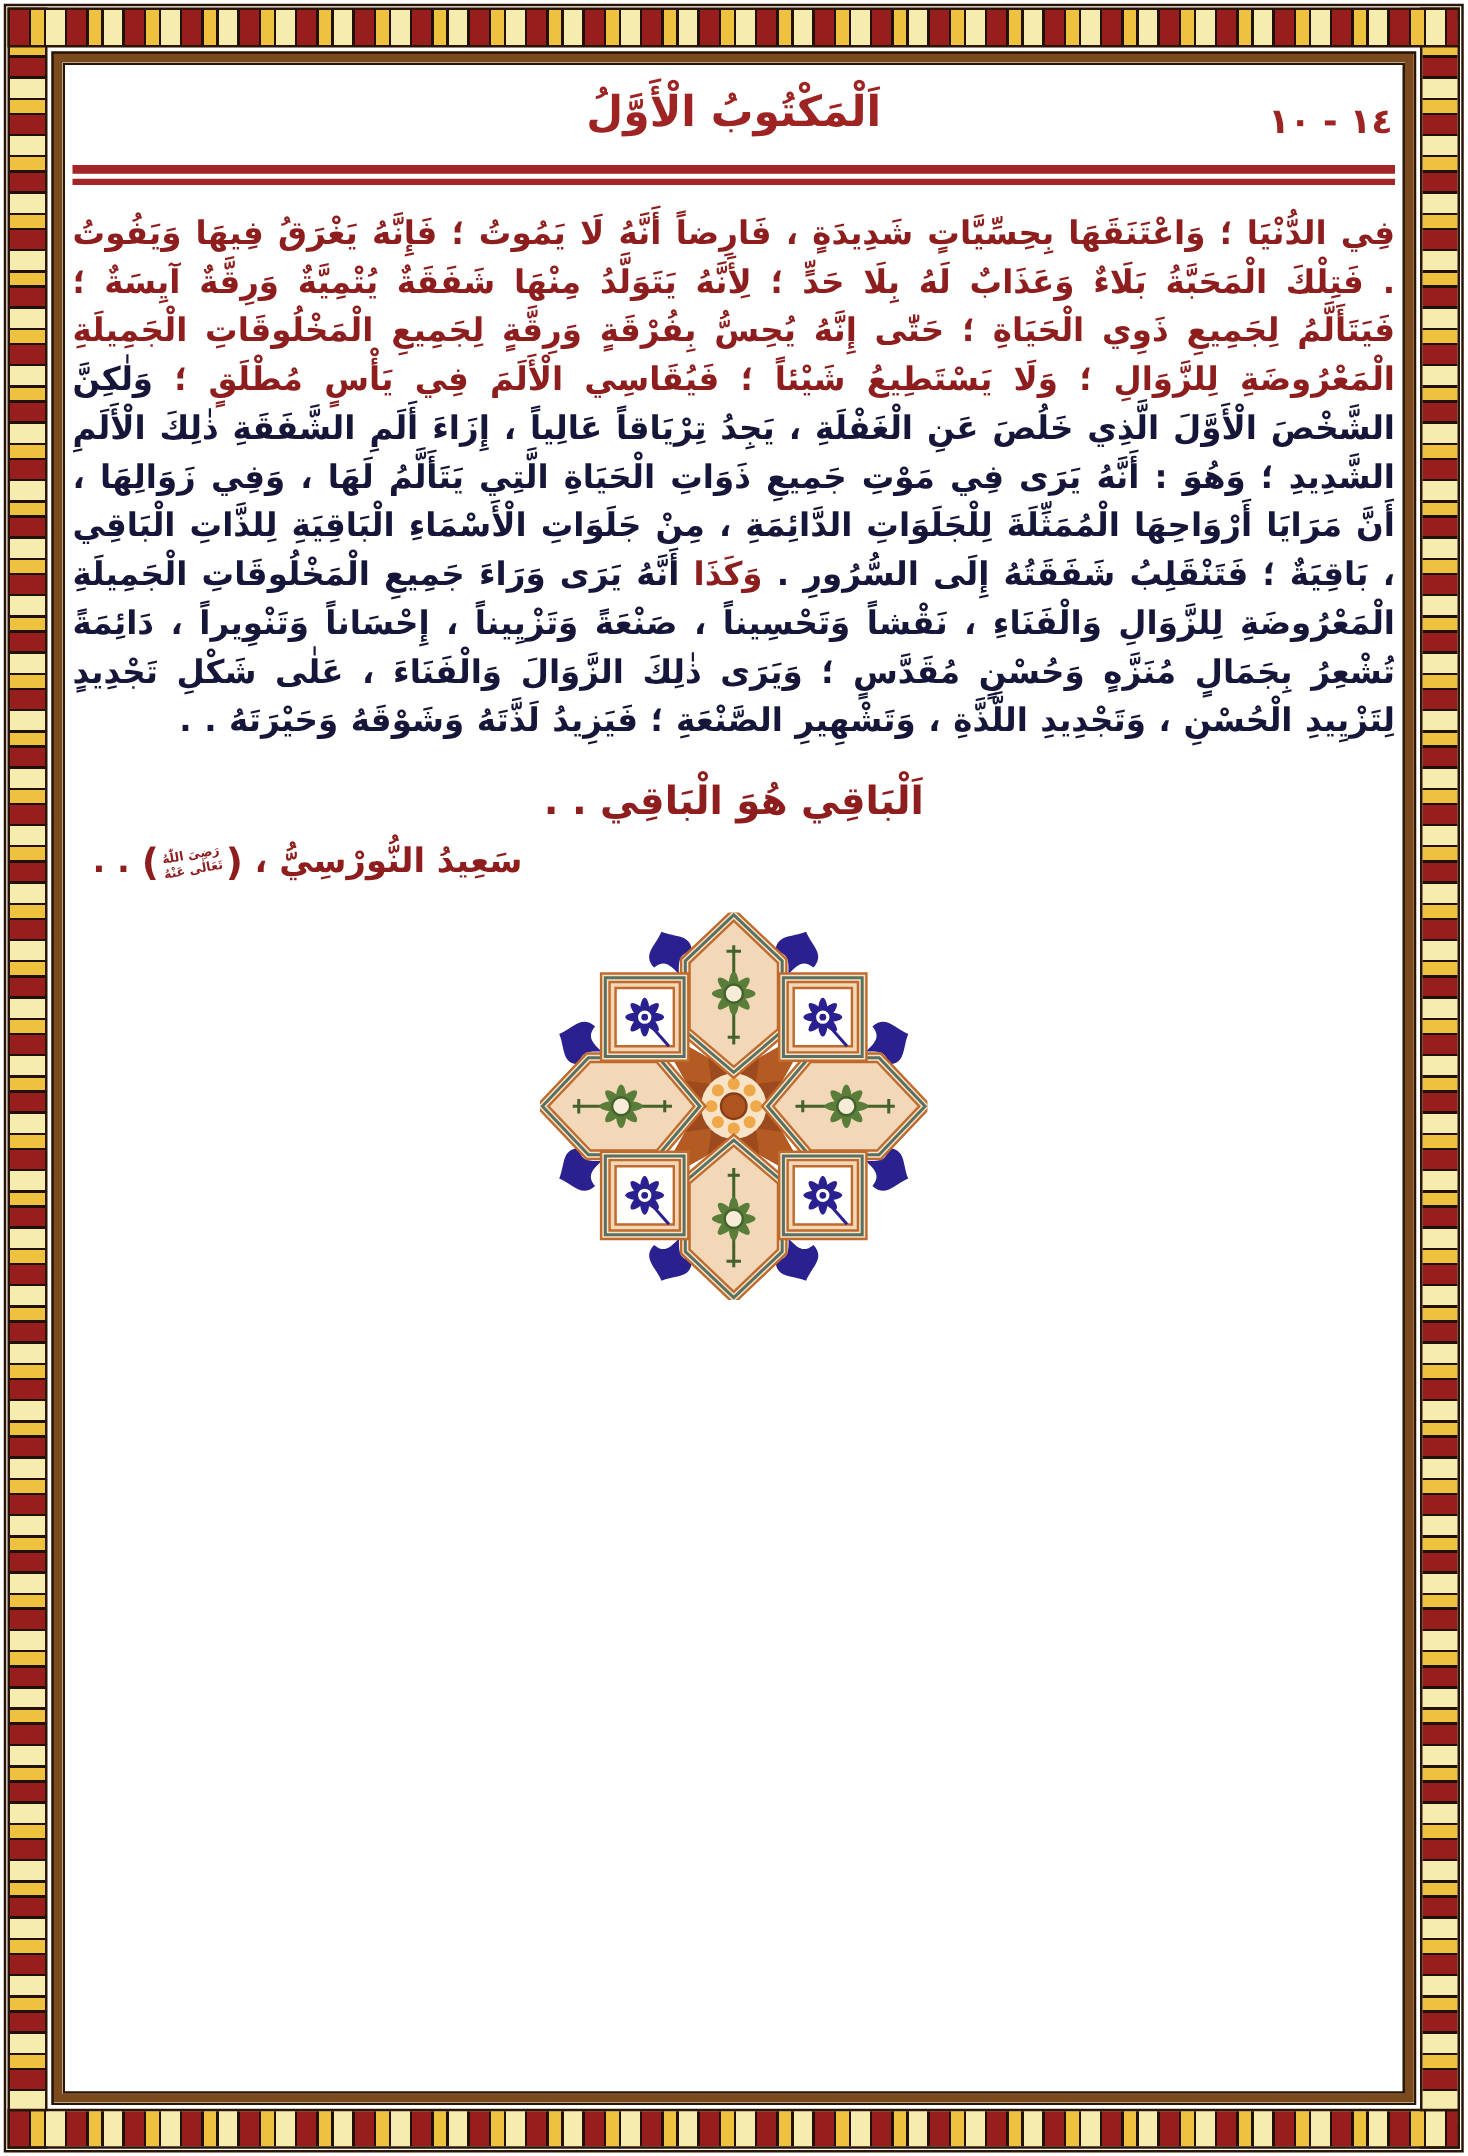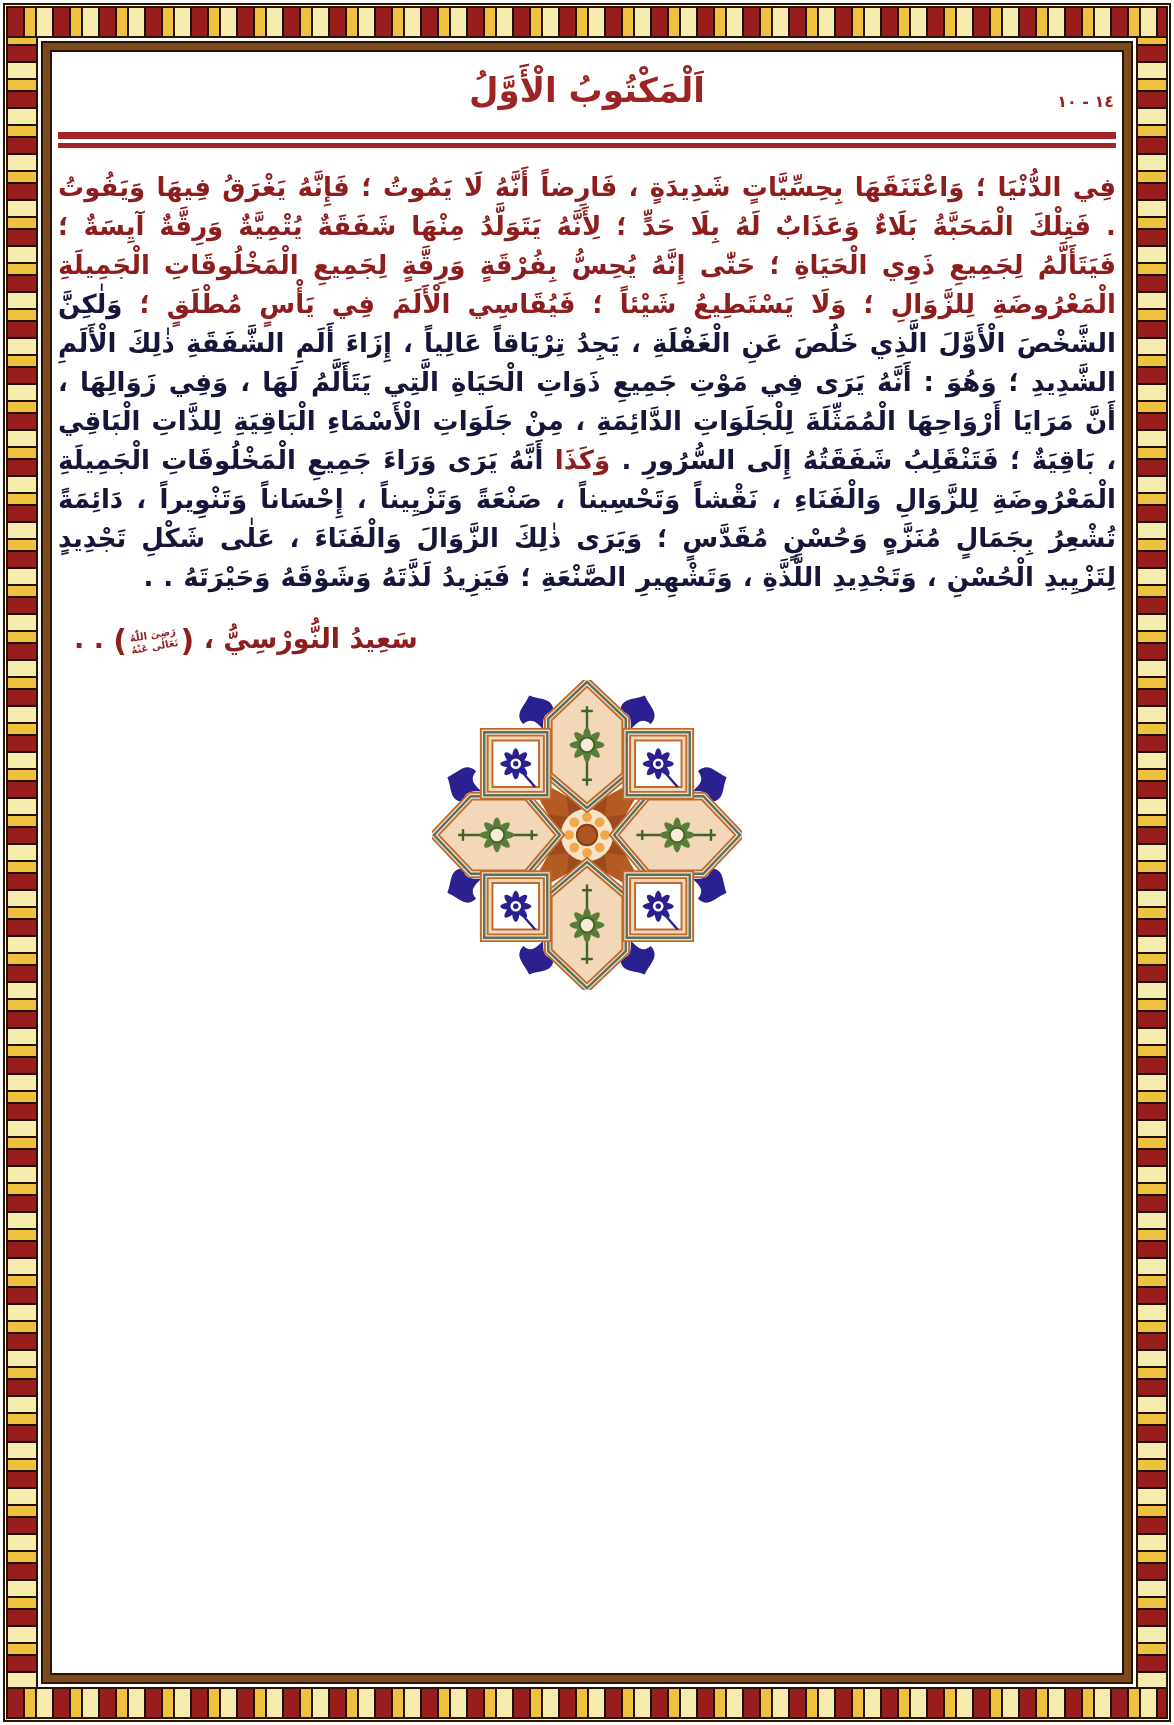--- a/index.html
+++ b/index.html
@@ -25,21 +25,21 @@
         var(--frame-cream) 29px 44px, #20100a 44px 46px);}
   .b-left{left:6px;top:6px;bottom:6px;width:28px;}
   .b-right{right:6px;top:6px;bottom:6px;width:28px;}
   .b-top{top:6px;left:6px;right:6px;height:28px;}
   .b-bottom{bottom:6px;left:6px;right:6px;height:28px;}
   .frame-brown{position:absolute;inset:43px;border:7px solid var(--frame-brown);
         box-shadow:0 0 0 2px var(--frame-dark), inset 0 0 0 2px var(--frame-dark);}
   
   .content{position:absolute;top:56px;left:58px;right:58px;bottom:56px;direction:rtl;}
   .header{position:relative;margin-top:12px;height:52px;}
-  .page-num{position:absolute;right:2px;top:24px;font-size:16px;font-weight:700;
+  .page-num{position:absolute;right:2px;top:12px;font-size:28px;font-weight:700;
         color:var(--title-red);direction:rtl;}
   .title{text-align:center;font-size:34px;font-weight:700;color:var(--title-red);
         padding-top:2px;}
   .rule{height:7px;background:var(--rule-red);margin-top:12px;}
   .rule2{height:5px;margin-top:4px;}
   .body-par{margin-top:20px;font-size:26px;font-weight:700;line-height:39px;
         text-align:justify;direction:rtl;word-spacing:1px;}
   .t-red{color:var(--body-red);}
   .t-dark{color:var(--body-dark);}
   .baqi{margin-top:26px;text-align:center;font-size:31px;font-weight:700;
@@ -68,20 +68,21 @@
     <div class="header">
       <div class="page-num">١٤ - ١٠</div>
       <div class="title">اَلْمَكْتُوبُ الْأَوَّلُ</div>
     </div>
 
     <div class="rule"></div>
     <div class="rule rule2"></div>
 
     <p class="body-par"><span class="t-red">فِي الدُّنْيَا ؛ وَاعْتَنَقَهَا بِحِسِّيَّاتٍ شَدِيدَةٍ ، فَارِضاً أَنَّهُ لَا يَمُوتُ ؛ فَإِنَّهُ يَغْرَقُ فِيهَا وَيَفُوتُ . فَتِلْكَ الْمَحَبَّةُ بَلَاءٌ وَعَذَابٌ لَهُ بِلَا حَدٍّ ؛ لِأَنَّهُ يَتَوَلَّدُ مِنْهَا شَفَقَةٌ يُتْمِيَّةٌ وَرِقَّةٌ آيِسَةٌ ؛ فَيَتَأَلَّمُ لِجَمِيعِ ذَوِي الْحَيَاةِ ؛ حَتّٰى إِنَّهُ يُحِسُّ بِفُرْقَةٍ وَرِقَّةٍ لِجَمِيعِ الْمَخْلُوقَاتِ الْجَمِيلَةِ الْمَعْرُوضَةِ لِلزَّوَالِ ؛ وَلَا يَسْتَطِيعُ شَيْئاً ؛ فَيُقَاسِي الْأَلَمَ فِي يَأْسٍ مُطْلَقٍ ؛ </span><span class="t-dark">وَلٰكِنَّ الشَّخْصَ الْأَوَّلَ الَّذِي خَلُصَ عَنِ الْغَفْلَةِ ، يَجِدُ تِرْيَاقاً عَالِياً ، إِزَاءَ أَلَمِ الشَّفَقَةِ ذٰلِكَ الْأَلَمِ الشَّدِيدِ ؛ وَهُوَ : أَنَّهُ يَرَى فِي مَوْتِ جَمِيعِ ذَوَاتِ الْحَيَاةِ الَّتِي يَتَأَلَّمُ لَهَا ، وَفِي زَوَالِهَا ، أَنَّ مَرَايَا أَرْوَاحِهَا الْمُمَثِّلَةَ لِلْجَلَوَاتِ الدَّائِمَةِ ، مِنْ جَلَوَاتِ الْأَسْمَاءِ الْبَاقِيَةِ لِلذَّاتِ الْبَاقِي ، بَاقِيَةٌ ؛ فَتَنْقَلِبُ شَفَقَتُهُ إِلَى السُّرُورِ . </span><span class="t-red">وَكَذَا </span><span class="t-dark">أَنَّهُ يَرَى وَرَاءَ جَمِيعِ الْمَخْلُوقَاتِ الْجَمِيلَةِ الْمَعْرُوضَةِ لِلزَّوَالِ وَالْفَنَاءِ ، نَقْشاً وَتَحْسِيناً ، صَنْعَةً وَتَزْيِيناً ، إِحْسَاناً وَتَنْوِيراً ، دَائِمَةً تُشْعِرُ بِجَمَالٍ مُنَزَّهٍ وَحُسْنٍ مُقَدَّسٍ ؛ وَيَرَى ذٰلِكَ الزَّوَالَ وَالْفَنَاءَ ، عَلٰى شَكْلِ تَجْدِيدٍ لِتَزْيِيدِ الْحُسْنِ ، وَتَجْدِيدِ اللَّذَّةِ ، وَتَشْهِيرِ الصَّنْعَةِ ؛ فَيَزِيدُ لَذَّتَهُ وَشَوْقَهُ وَحَيْرَتَهُ . .</span></p>
 
+    <div class="baqi">اَلْبَاقِي هُوَ الْبَاقِي . .</div>
 
     <div class="sig"><span>سَعِيدُ النُّورْسِيُّ ،</span>
       <span class="paren">(</span><span class="seal"><span>رَضِىَ اللّٰهُ</span><br><span>تَعَالٰى عَنْهُ</span></span><span class="paren">)</span>
       <span>. .</span>
     </div>
 
     <div class="medallion">
       <svg viewBox="-160 -160 320 320" width="310" height="310">
 
         <g fill="#2b2090">

